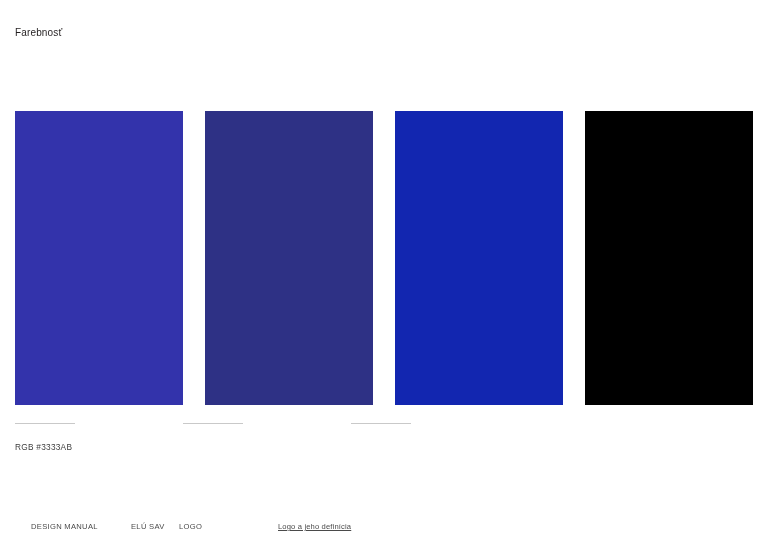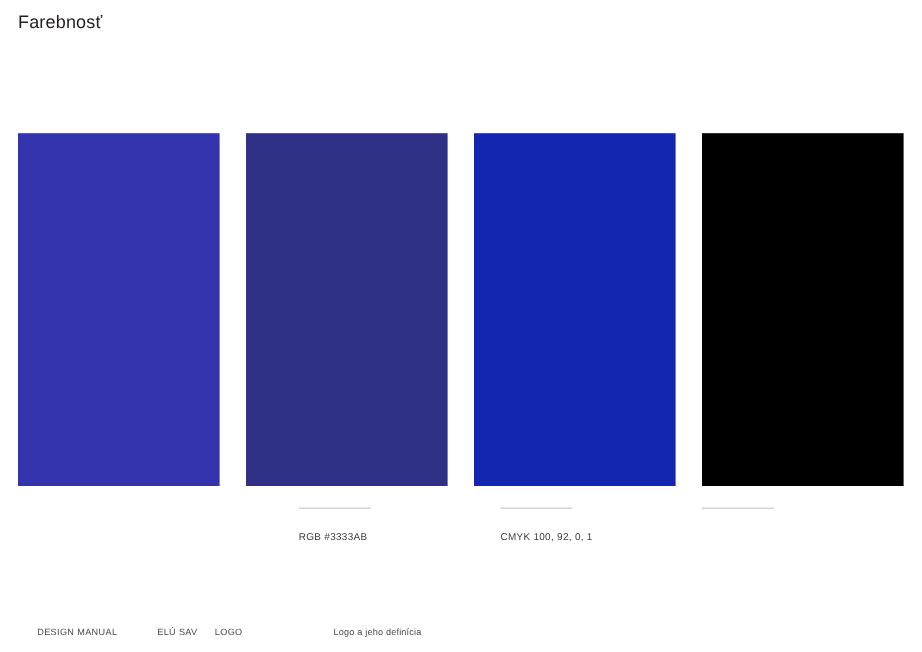--- a/index.html
+++ b/index.html
@@ -16,22 +16,22 @@
     width: 768px;
     height: 543px;
     background: #ffffff;
     overflow: hidden;
   }
 
   
   .page-title {
     position: absolute;
     left: 15px;
-    top: 12px;
-    font-size: 15px;
+    top: 26px;
+    font-size: 10px;
     line-height: 14px;
     color: #231f20;
     letter-spacing: 0.15px;
     white-space: nowrap;
   }
 
   
   .swatch-grid {
     position: absolute;
     left: 15px;
@@ -46,21 +46,21 @@
     height: 294px;
   }
 
   
   .caption-row {
     position: absolute;
     left: 15px;
     top: 423px;
     width: 738px;
     display: flex;
-    justify-content: flex-end;
+    justify-content: flex-start;
   }
   .caption {
     width: 168px;
   }
   .caption-rule {
     width: 60px;
     height: 1px;
     background: #c9c9c9;
     margin: 0 0 17px 0;
   }
@@ -89,21 +89,21 @@
     top: 0;
     font-size: 7.6px;
     line-height: 12px;
     color: #4a4a4a;
     letter-spacing: 0.3px;
     white-space: nowrap;
   }
   .footer-doc      { left: 16px; }
   .footer-org      { left: 70px; padding-left: 46px; }
   .footer-section  { left: 164px; }
-  .footer-desc     { left: 263px; letter-spacing: 0.15px; }
+  .footer-desc     { left: 263px; letter-spacing: 0.15px; text-decoration: underline; }
 </style>
 </head>
 <body>
 
 <div class="page">
 
   <div class="page-title">Farebnosť</div>
 
   <div class="swatch-grid">
     <div class="swatch" style="background: rgb(51, 51, 171);"></div>
@@ -116,23 +116,20 @@
 
     <div class="caption">
       <div class="caption-rule"></div>
       <div class="caption-lines">
         <span class="caption-line">RGB #3333AB</span>
       </div>
     </div>
 
     <div class="caption">
       <div class="caption-rule"></div>
-      <div class="caption-lines">
-        <span class="caption-line">CMYK 100, 92, 0, 1</span>
-      </div>
     </div>
 
 
     <div class="caption">
       <div class="caption-rule"></div>
     </div>
 
   </div>
 
   <div class="footer">

